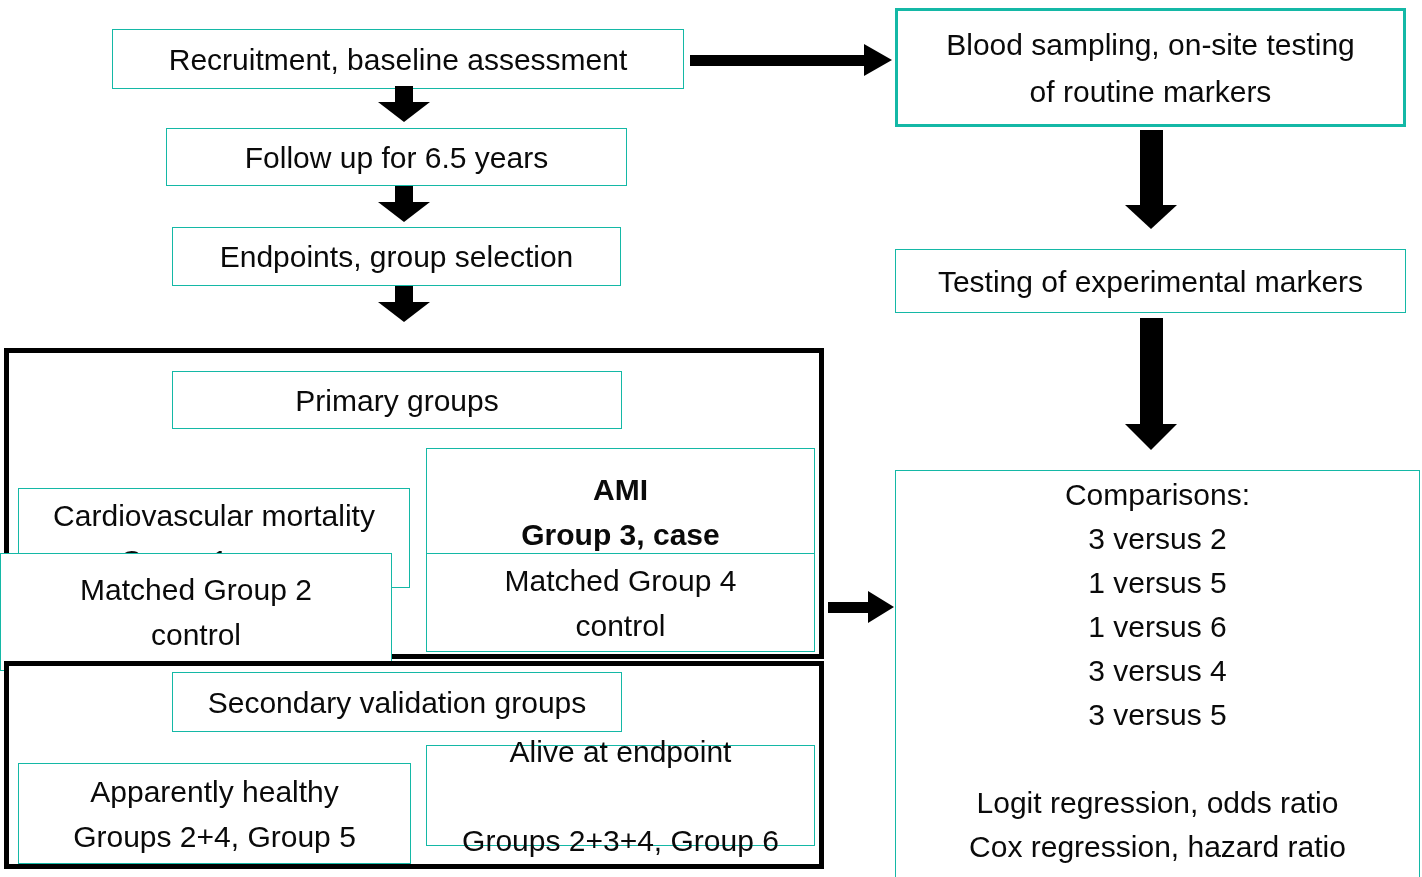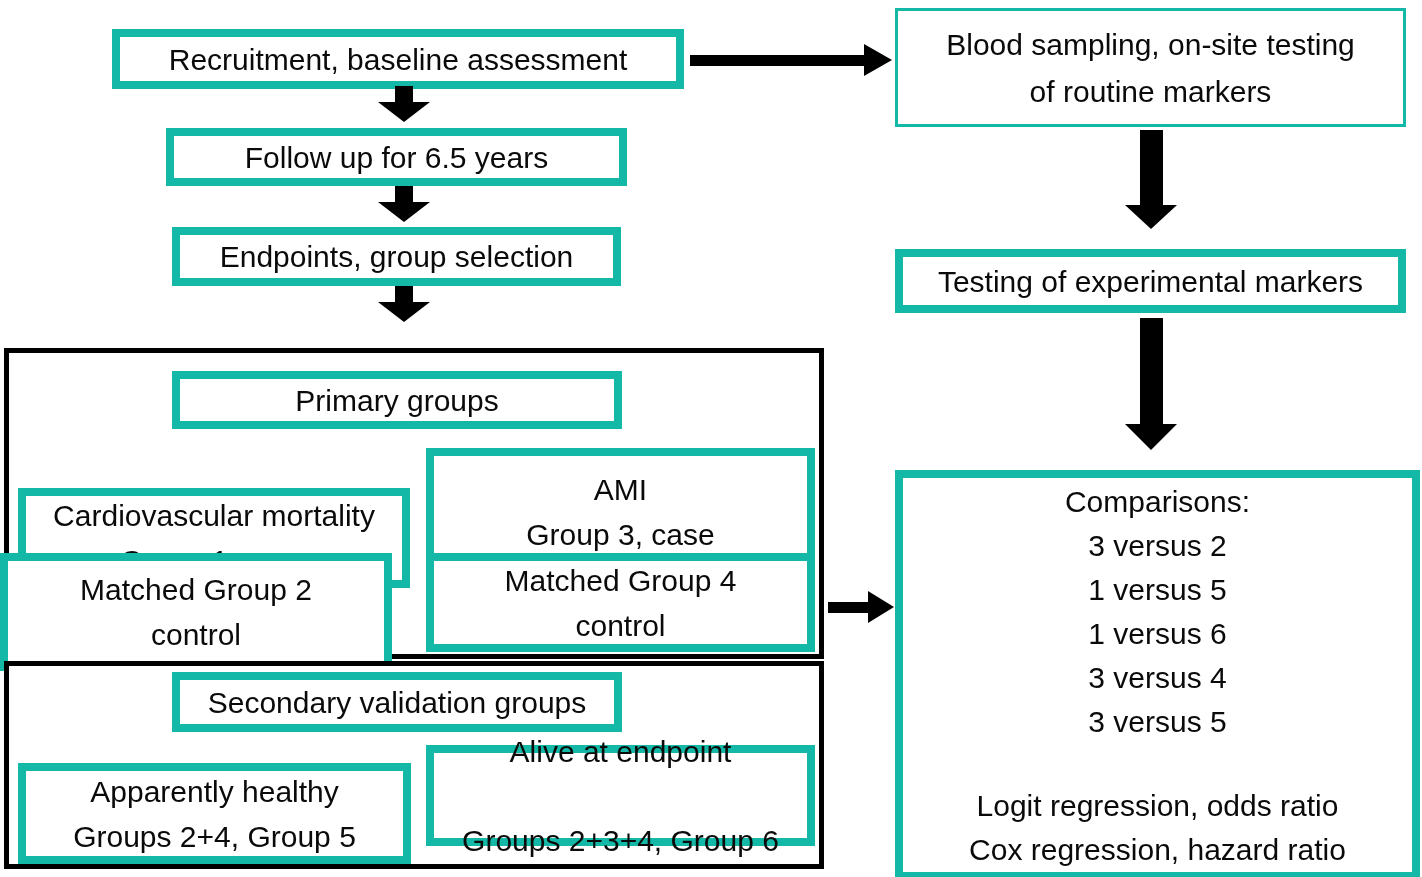--- a/index.html
+++ b/index.html
@@ -13,21 +13,21 @@
     height: 877px;
     background: #ffffff;
     font-family: "Liberation Sans", sans-serif;
     color: #0a0a0a;
     overflow: hidden;
   }
   .box {
     position: absolute;
     box-sizing: border-box;
     background: #ffffff;
-    border: 8px solid #14b8a6;
+    border: 1px solid #14b8a6;
     display: flex;
     flex-direction: column;
     align-items: center;
     justify-content: center;
     text-align: center;
     font-size: 30px;
     line-height: 45px;
     white-space: nowrap;
   }
   .section-box {
@@ -105,21 +105,21 @@
 
   <div class="box" style="left:172px; top:371px; width:450px; height:58px;">
     <div>Primary groups</div>
   </div>
 
   <div class="box" style="left:18px; top:448px; width:392px; height:100px;margin-top:40px;">
     <div>Cardiovascular mortality</div>
     <div>Group 1, case</div>
   </div>
 
-  <div class="box" style="left:426px; top:448px; width:389px; height:128px;">
+  <div class="box" style="left:426px; top:448px; width:389px; height:128px;font-weight:bold;">
     <div>AMI</div>
     <div>Group 3, case</div>
   </div>
 
   <div class="box" style="left:0; top:553px; width:392px; height:118px;">
     <div>Matched Group 2</div>
     <div>control</div>
   </div>
 
   <div class="box" style="left:426px; top:553px; width:389px; height:99px;text-align:center;">

